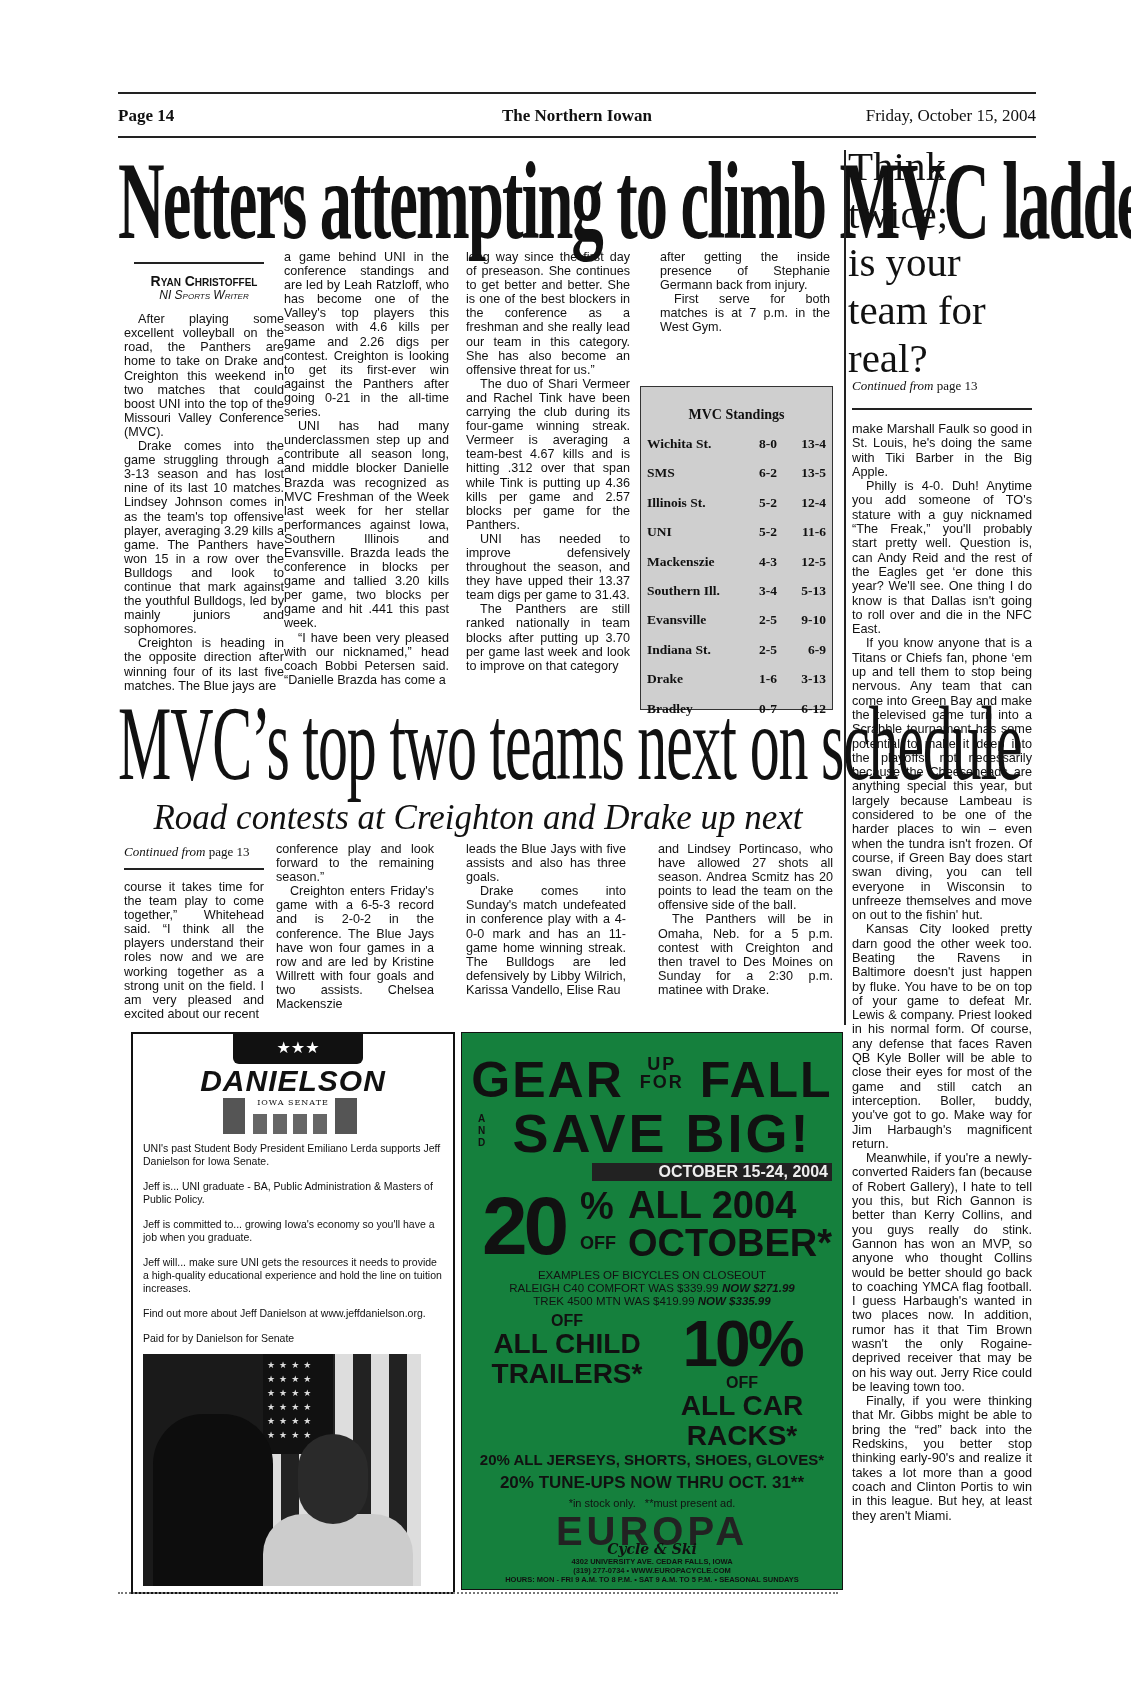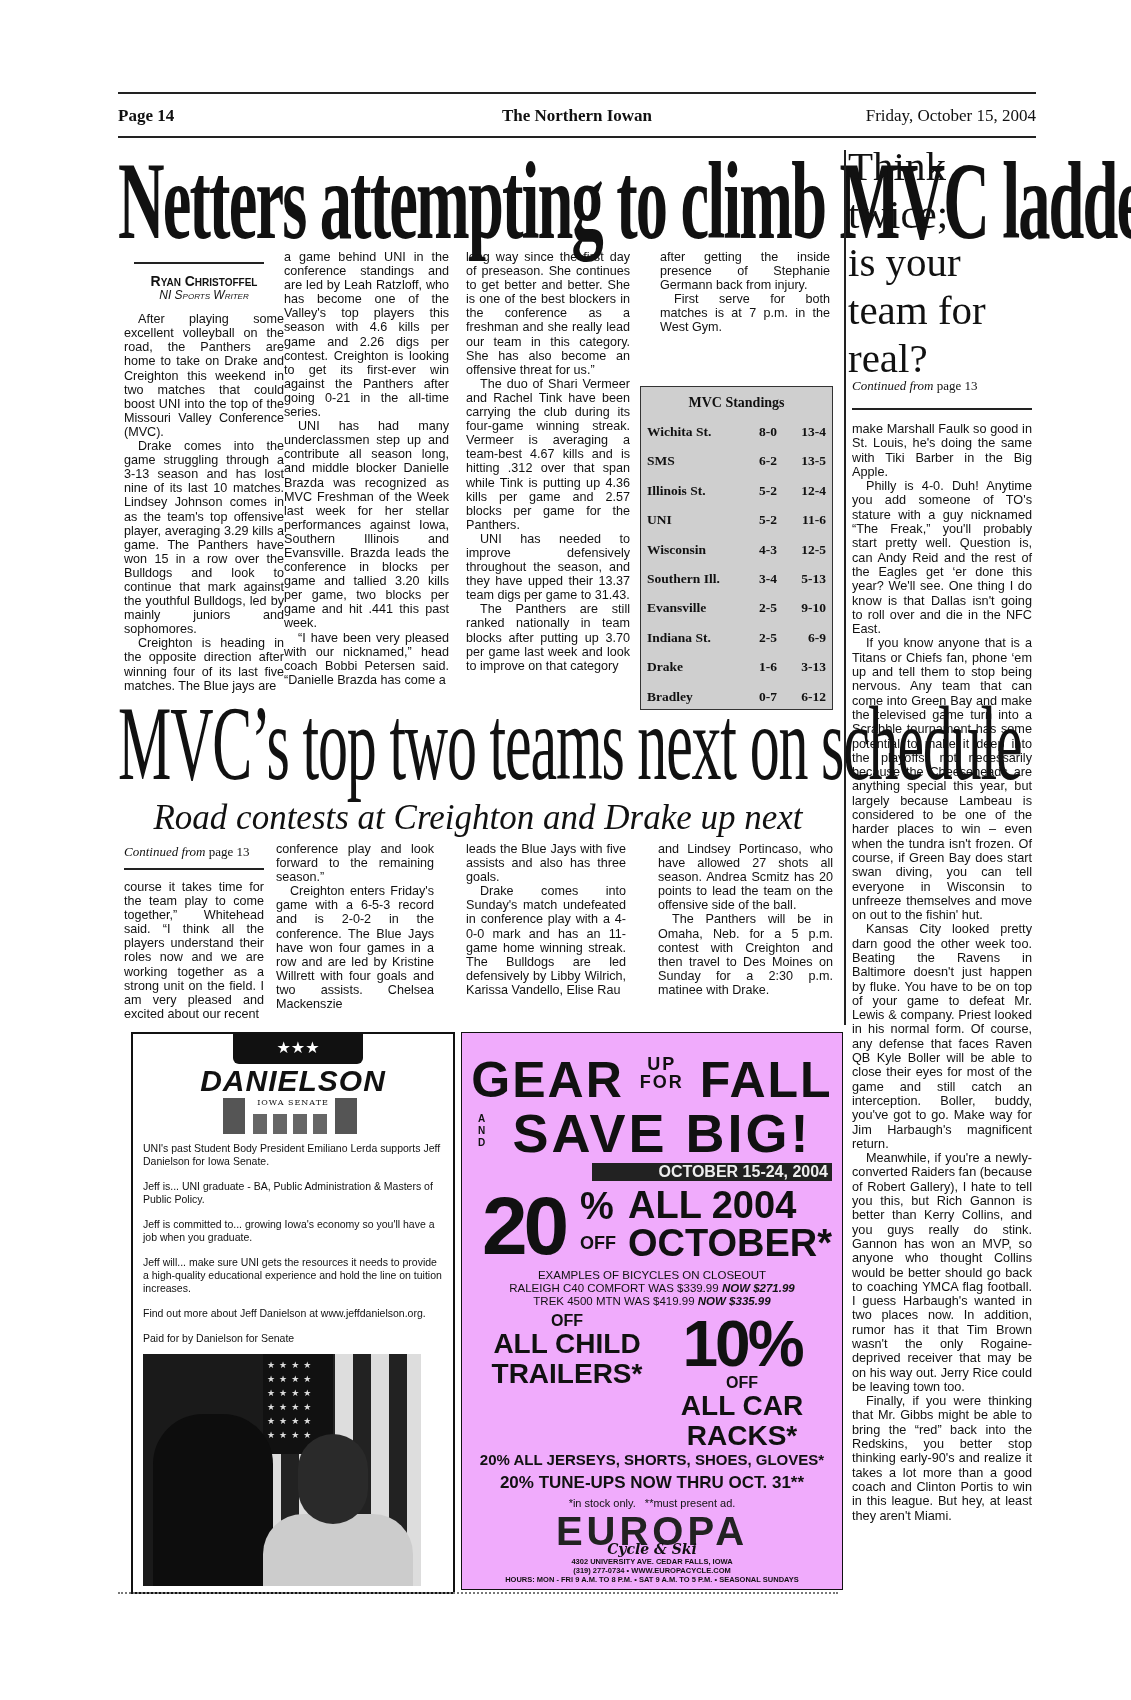--- a/index.html
+++ b/index.html
@@ -10,30 +10,30 @@
   .masthead .pg { position:absolute; left:0; top:4px; }
   .masthead .paper { position:absolute; left:0; right:0; text-align:center; top:4px; }
   .masthead .date { position:absolute; right:0; top:4px; font-weight:normal; }
   .headline1 { position:absolute; left:118px; top:146px; width:720px; height:106px; font-family:"Liberation Serif", serif; font-weight:bold; font-size:104px; line-height:106px; transform-origin:0 0; transform:scaleX(0.62) scaleY(1.05); white-space:nowrap; letter-spacing:-3px; }
   .col { position:absolute; font-family:Liberation Sans, sans-serif; font-size:12.6px; line-height:14.1px; text-align:justify; hyphens:auto; }
   .col p { margin:0; text-indent:14px; }
   .col p.noind { text-indent:0; }
   .byline-name { font-variant:small-caps; font-weight:bold; font-size:14px; text-align:center; }
   .byline-title { font-style:italic; font-variant:small-caps; font-size:12px; text-align:center; margin-bottom:10px; }
   .standings { position:absolute; left:640px; top:386px; width:191px; height:322px; border:1.5px solid #333; background:#cfcfcf; font-family:"Liberation Serif", serif; font-weight:bold; font-size:13.5px; }
-  .standings .title { text-align:center; padding-top:8px; height:22px; font-size:14px; }
+  .standings .title { text-align:center; padding-top:20px; height:22px; font-size:14px; }
   .standings .row { position:relative; height:29.4px; line-height:29.4px; }
   .standings .team { position:absolute; left:6px; }
   .standings .conf { position:absolute; left:118px; }
   .standings .ovr { position:absolute; right:6px; }
   .sidebar-head { position:absolute; left:848px; top:142px; width:190px; font-family:"Liberation Serif", serif; font-size:41px; line-height:48px; }
   .headline2 { position:absolute; left:118px; top:688px; width:720px; height:110px; font-family:"Liberation Serif", serif; font-size:100px; line-height:108px; white-space:nowrap; transform-origin:0 0; transform:scaleX(0.60) scaleY(1.05); letter-spacing:-2px; }
   .deck { position:absolute; left:118px; top:798px; width:720px; text-align:center; font-family:"Liberation Serif", serif; font-style:italic; font-size:35px; line-height:40px; }
   .ad-danielson { position:absolute; left:131px; top:1032px; width:320px; height:558px; border:2px solid #111; background:#fff; }
-  .ad-europa { position:absolute; left:461px; top:1032px; width:380px; height:556px; border:1.5px solid #111; background:#f0abfc; overflow:hidden; }
+  .ad-europa { position:absolute; left:461px; top:1032px; width:380px; height:556px; border:1.5px solid #111; background:#15803d; overflow:hidden; }
   .dotted { position:absolute; left:118px; top:1592px; width:720px; border-top:2px dotted #777; }
 </style>
 </head>
 <body>
 
 <div class="rule" style="left:118px;top:92px;width:918px;height:2px;"></div>
 <div class="masthead">
   <span class="pg">Page 14</span>
   <span class="paper">The Northern Iowan</span>
   <span class="date">Friday, October 15, 2004</span>
@@ -84,21 +84,21 @@
       <span class="team">Illinois St.</span>
       <span class="conf">5-2</span>
       <span class="ovr">12-4</span>
     </div>
   <div class="row">
       <span class="team">UNI</span>
       <span class="conf">5-2</span>
       <span class="ovr">11-6</span>
     </div>
   <div class="row">
-      <span class="team">Wisconsin</span>
+      <span class="team">Mackenszie</span>
       <span class="conf">4-3</span>
       <span class="ovr">12-5</span>
     </div>
   <div class="row">
       <span class="team">Southern Ill.</span>
       <span class="conf">3-4</span>
       <span class="ovr">5-13</span>
     </div>
   <div class="row">
       <span class="team">Evansville</span>

